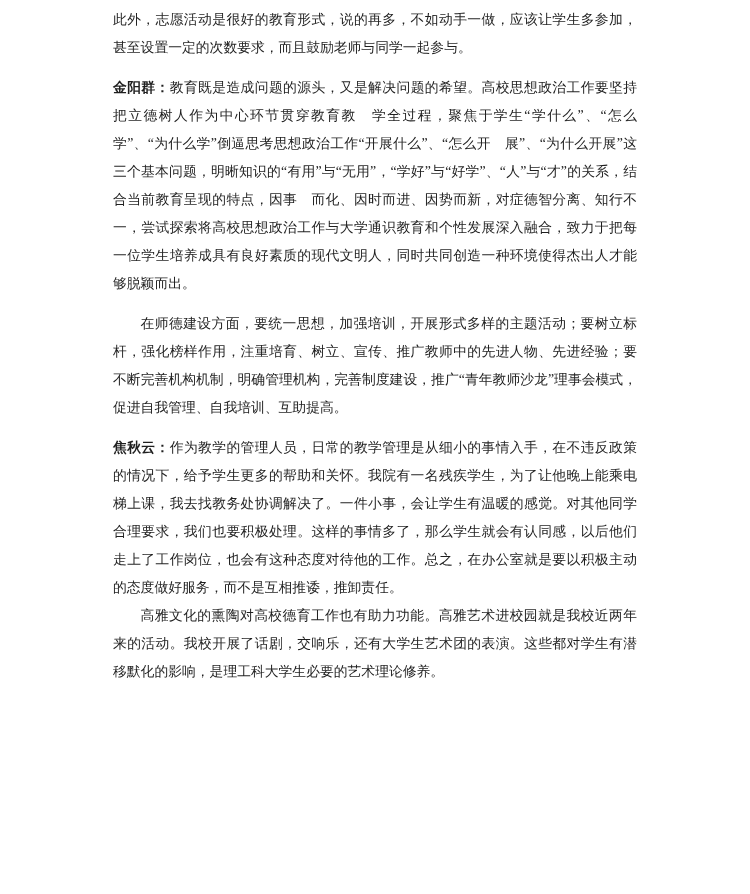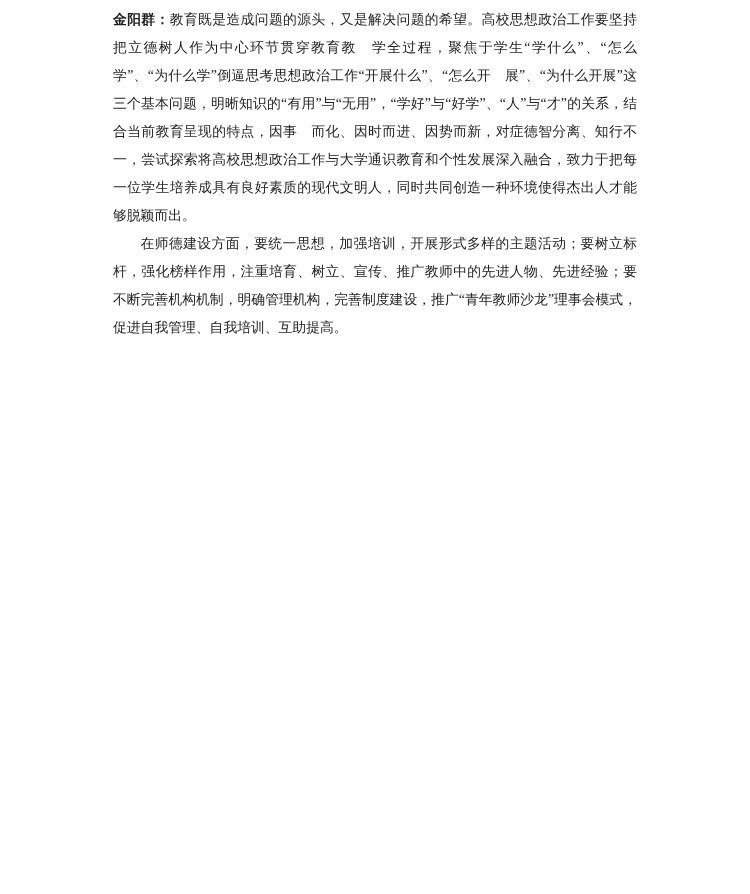--- a/index.html
+++ b/index.html
@@ -14,40 +14,45 @@
     box-sizing: border-box;
     width: 750px;
     height: 894px;
     padding: 6px 113px 0 113px;
     color: #1f1f1f;
     font-size: 13.8px;
     line-height: 28px;
     text-align: justify;
   }
   .block { margin: 0; }
-  .block.gap { }
+  .block.gap { margin-top: 12px; }
   .para {
     margin: 0;
     text-justify: inter-ideograph;
     word-break: normal;
   }
   .para.cont { text-indent: 2em; }
   .speaker { font-weight: bold; }
 </style>
 </head>
 <body>
 
 <div class="page">
 
+  <section class="block">
+    <p class="para"><span>此外，志愿活动是很好的教育形式，说的再多，不如动手一做，应该让学生多参加，甚至设置一定的次数要求，而且鼓励老师与同学一起参与。</span></p>
+  </section>
 
   <section class="block gap">
     <p class="para"><strong class="speaker">金阳群：</strong><span>教育既是造成问题的源头，又是解决问题的希望。高校思想政治工作要坚持把立德树人作为中心环节贯穿教育教　学全过程，聚焦于学生“学什么”、“怎么学”、“为什么学”倒逼思考思想政治工作“开展什么”、“怎么开　展”、“为什么开展”这三个基本问题，明晰知识的“有用”与“无用”，“学好”与“好学”、“人”与“才”的关系，结合当前教育呈现的特点，因事　而化、因时而进、因势而新，对症德智分离、知行不一，尝试探索将高校思想政治工作与大学通识教育和个性发展深入融合，致力于把每一位学生培养成具有良好素质的现代文明人，同时共同创造一种环境使得杰出人才能够脱颖而出。</span></p>
   </section>
 
   <section class="block gap">
     <p class="para cont"><span>在师德建设方面，要统一思想，加强培训，开展形式多样的主题活动；要树立标杆，强化榜样作用，注重培育、树立、宣传、推广教师中的先进人物、先进经验；要不断完善机构机制，明确管理机构，完善制度建设，推广“青年教师沙龙”理事会模式，促进自我管理、自我培训、互助提高。</span></p>
   </section>
 
   <section class="block gap">
+    <p class="para"><strong class="speaker">焦秋云：</strong><span>作为教学的管理人员，日常的教学管理是从细小的事情入手，在不违反政策的情况下，给予学生更多的帮助和关怀。我院有一名残疾学生，为了让他晚上能乘电梯上课，我去找教务处协调解决了。一件小事，会让学生有温暖的感觉。对其他同学合理要求，我们也要积极处理。这样的事情多了，那么学生就会有认同感，以后他们走上了工作岗位，也会有这种态度对待他的工作。总之，在办公室就是要以积极主动的态度做好服务，而不是互相推诿，推卸责任。</span></p>
+    <p class="para cont"><span>高雅文化的熏陶对高校德育工作也有助力功能。高雅艺术进校园就是我校近两年来的活动。我校开展了话剧，交响乐，还有大学生艺术团的表演。这些都对学生有潜移默化的影响，是理工科大学生必要的艺术理论修养。</span></p>
   </section>
 
 
 </div>
 
 </body></html>

